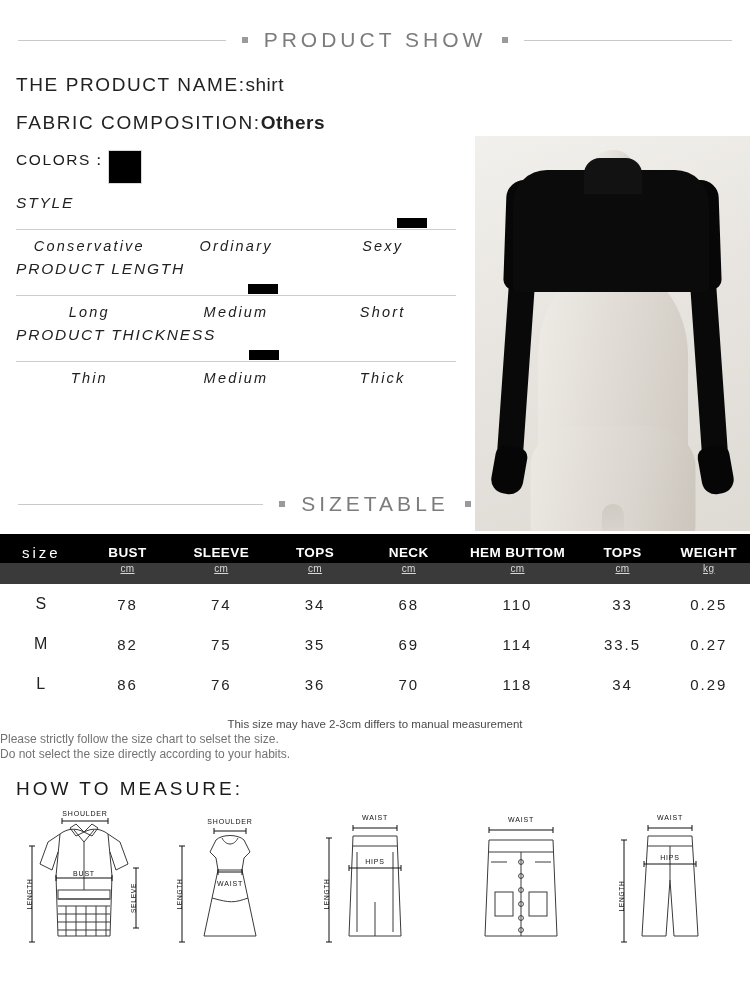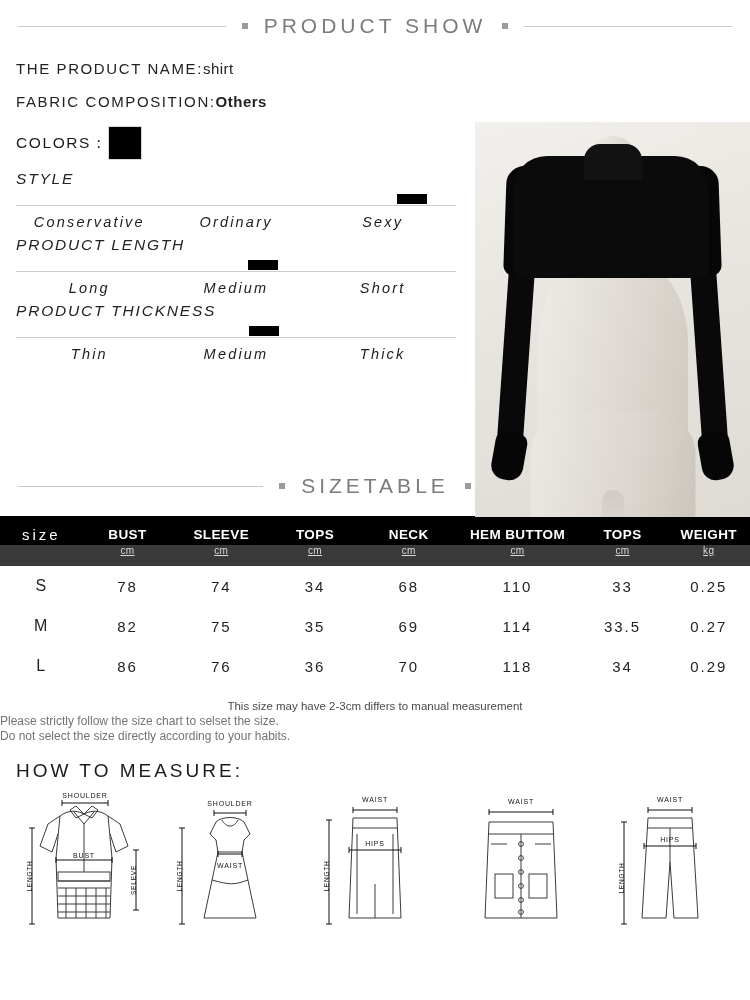--- a/index.html
+++ b/index.html
@@ -13,21 +13,21 @@
     overflow: hidden;
     position: relative;
   }
 
   
   .section-head {
     display: flex;
     align-items: center;
     justify-content: center;
     gap: 16px;
-    margin-top: 14px;
+    margin-top: 28px;
   }
   .section-head .rule {
     height: 1px;
     background: #c9c9c9;
     flex: 1 1 auto;
   }
   .section-head .sq {
     width: 6px; height: 6px;
     background: #9a9a9a;
     flex: none;
@@ -48,35 +48,35 @@
     margin-top: 22px;
     height: 390px;
   }
   .spec {
     position: absolute;
     left: 16px;
     top: 0;
     width: 440px;
   }
   .spec-line {
-    font-size: 15px;
+    font-size: 19px;
     letter-spacing: 1.6px;
     color: #222;
     margin-bottom: 16px;
     white-space: nowrap;
   }
   .spec-line .val {
     letter-spacing: 0.5px;
     font-weight: 700;
   }
   .spec-line .val.thin { font-weight: 400; }
 
   .colors-row {
     display: flex;
-    align-items: center;
+    align-items: flex-start;
     margin-bottom: 10px;
   }
   .colors-label {
     font-size: 15.5px;
     letter-spacing: 1.6px;
   }
   .swatch {
     width: 34px; height: 34px;
     background: #000;
     border: 1px solid #d8d8d8;

